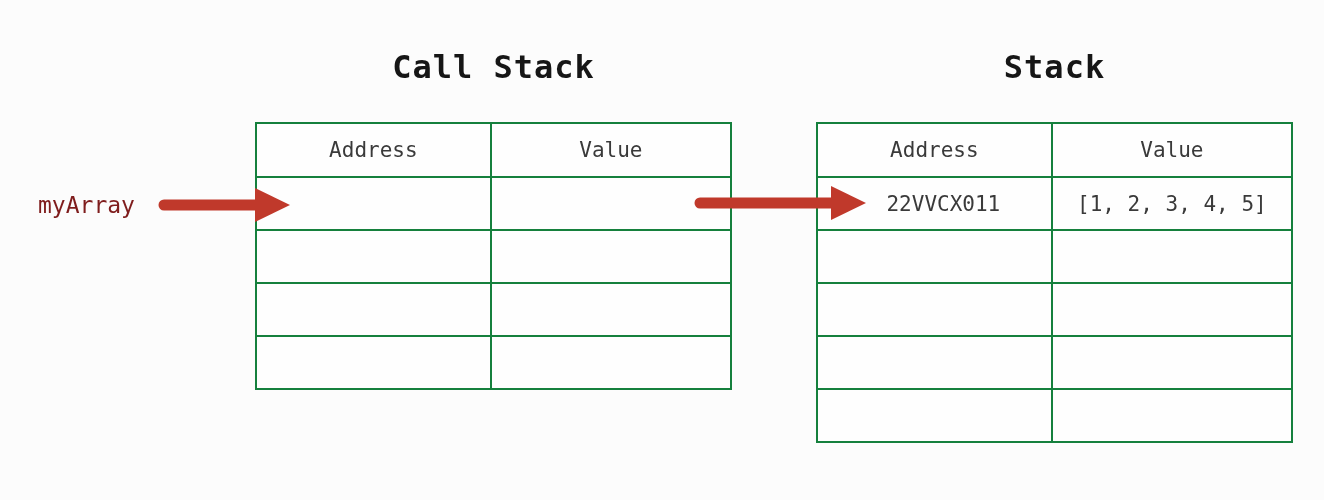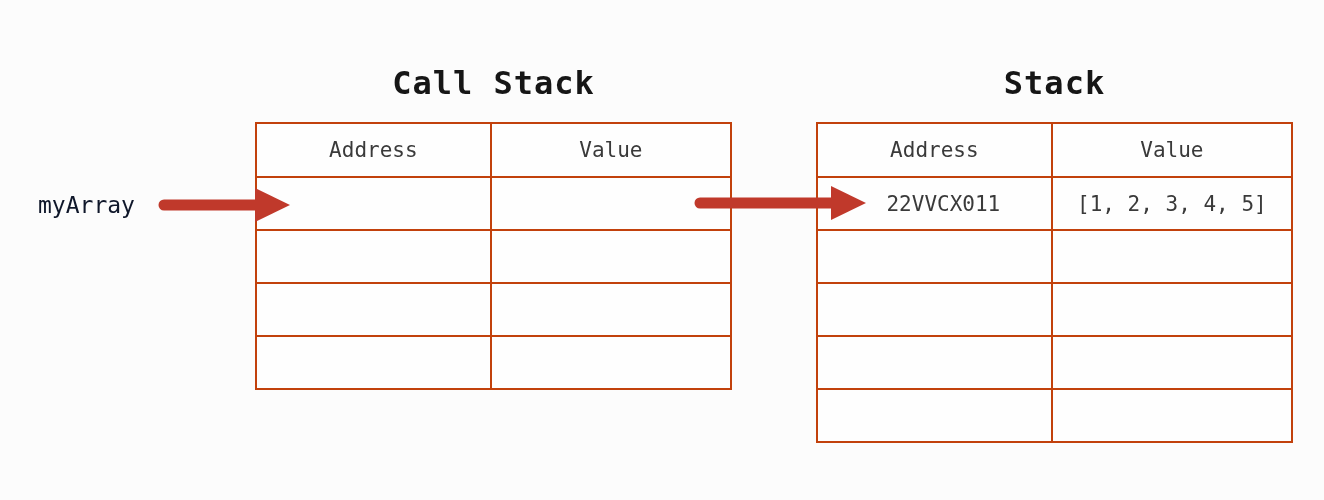--- a/index.html
+++ b/index.html
@@ -8,21 +8,21 @@
     width: 1324px;
     height: 500px;
     background: #fcfcfc;
     overflow: hidden;
     font-family: "DejaVu Sans Mono", monospace;
   }
 
   
   .title {
     position: absolute;
-    top: 64px;
+    top: 48px;
     width: 477px;
     text-align: center;
     font-size: 32px;
     font-weight: bold;
     color: #161616;
     letter-spacing: 1px;
   }
   .title-callstack { left: 255px; }
   .title-heap      { left: 816px; }
 
@@ -32,37 +32,37 @@
     top: 76px;
     font-size: 23px;
     font-weight: bold;
     color: #222222;
   }
   .identifier-name {
     position: absolute;
     left: 38px;
     top: 192px;
     font-size: 23px;
-    color: #0f172a;
+    color: #7f1d1d;
   }
 
   
   .mem-table {
     position: absolute;
     top: 122px;
     width: 477px;
     border-collapse: collapse;
     table-layout: fixed;
     background: #fefefe;
   }
   .mem-table.callstack { left: 255px; }
   .mem-table.heap      { left: 816px; }
 
   .mem-table th, .mem-table td {
-    border: 2px solid #c2410c;
+    border: 2px solid #15803d;
     font-size: 21px;
     font-weight: normal;
     text-align: center;
     color: #3a3a3a;
     padding: 0;
     overflow: hidden;
     white-space: nowrap;
   }
   .mem-table th:first-child, .mem-table td:first-child { width: 49%; }
   .mem-table thead tr { height: 54px; }

